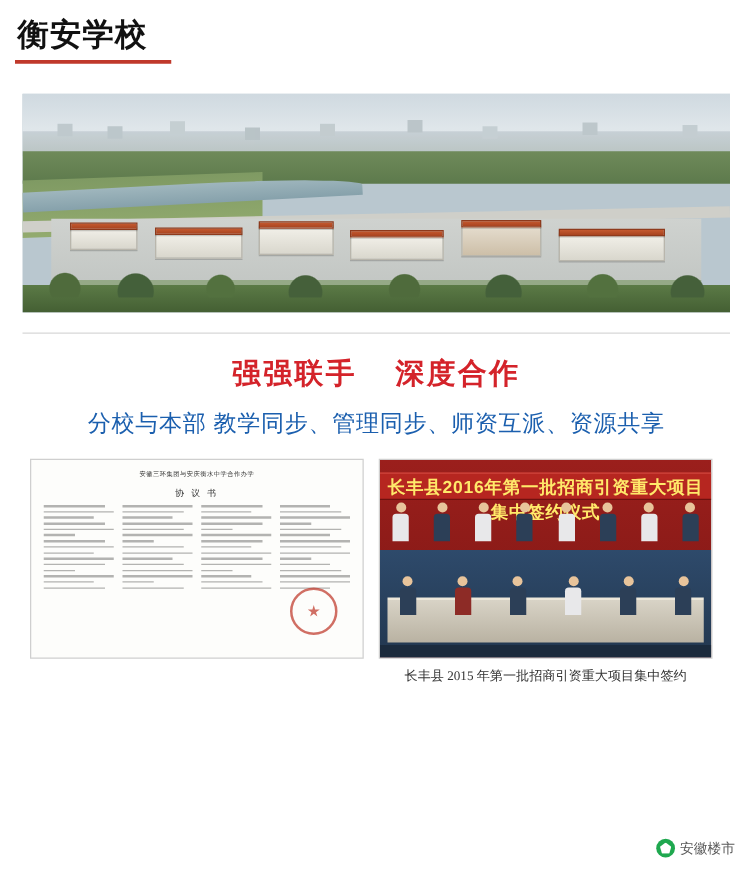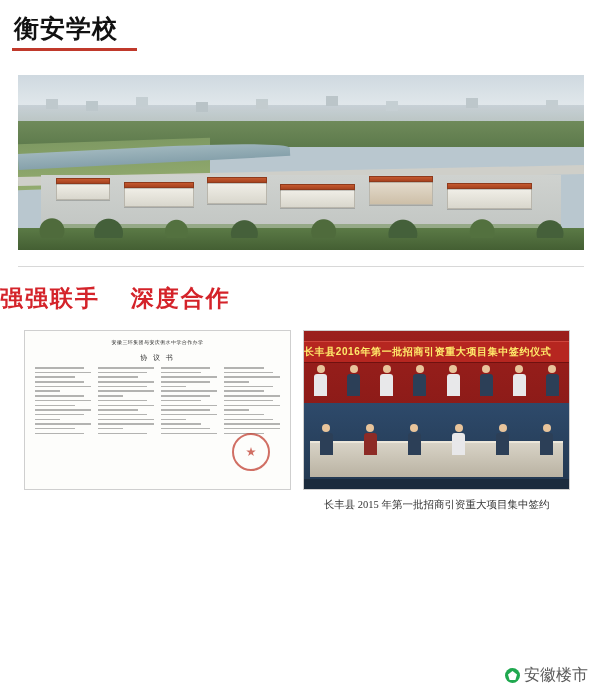--- a/index.html
+++ b/index.html
@@ -135,21 +135,21 @@
 
   
   .divider {
     margin: 16px 18px 0 18px;
     height: 1px;
     background: #d8d8d8;
   }
 
   
   .slogan {
-    text-align: left;
+    text-align: center;
     margin-top: 16px;
     color: #d4232a;
     font-family: "Liberation Sans", "DejaVu Sans", sans-serif;
     font-weight: bold;
     font-size: 23px;
     letter-spacing: 2px;
   }
   .slogan .gap { display: inline-block; width: 14px; }
   .subslogan {
     text-align: center;
@@ -207,21 +207,21 @@
     clip-path: polygon(50% 0%, 61% 35%, 98% 35%, 68% 57%, 79% 91%, 50% 70%, 21% 91%, 32% 57%, 2% 35%, 39% 35%);
   }
 
   
   .cer-bg { position: absolute; inset: 0; background: linear-gradient(#9b1f1c, #7d1714); }
   .cer-banner {
     position: absolute; left: 0; top: 10px; width: 100%; height: 20px;
     background: #b62620; border-top: 1px solid #d0453c; border-bottom: 1px solid #6f110f;
   }
   .cer-banner span {
-    display: block; color: #ffe96a; font-size: 10px;
+    display: block; text-align: center; color: #ffe96a; font-size: 14px;
     line-height: 20px; letter-spacing: .6px; font-family: "Liberation Sans","DejaVu Sans",sans-serif;
     font-weight: bold;
   }
   .cer-stage {
     position: absolute; left: 0; bottom: 0; width: 100%; height: 86px;
     background: linear-gradient(#2e4a6b, #22374f);
   }
   .cer-table {
     position: absolute; left: 6px; right: 6px; bottom: 12px; height: 34px;
     background: linear-gradient(#d8d3c6, #b9b2a2);
@@ -270,21 +270,21 @@
     background: #1fa84f;
     position: relative;
   }
   .wm-logo:after {
     content: "";
     position: absolute; left: 3px; top: 3px; width: 9px; height: 9px;
     background: #ffffff;
     clip-path: polygon(50% 0%, 100% 38%, 82% 100%, 18% 100%, 0% 38%);
   }
   .wm-text {
-    font-size: 16px;
+    font-size: 11px;
     color: #5a5a5a;
     font-family: "Liberation Sans","DejaVu Sans",sans-serif;
   }
 </style>
 </head>
 <body>
 
 <div class="page">
 
   <div class="title-wrap">
@@ -319,20 +319,21 @@
     <div class="fg-trees"></div>
   </div>
 
   <div class="divider"></div>
 
   <div class="slogan">
     <span>强强联手</span>
     <span class="gap"></span>
     <span>深度合作</span>
   </div>
+  <div class="subslogan">分校与本部 教学同步、管理同步、师资互派、资源共享</div>
 
   <div class="docs">
 
     <div class="doc-col">
       <div class="doc-frame">
         <div class="agr-head">安徽三环集团与安庆衡水中学合作办学</div>
         <div class="agr-sub">协 议 书</div>
         <div class="agr-cols">
           <div class="agr-col">
             <div class="agr-line m"></div>

